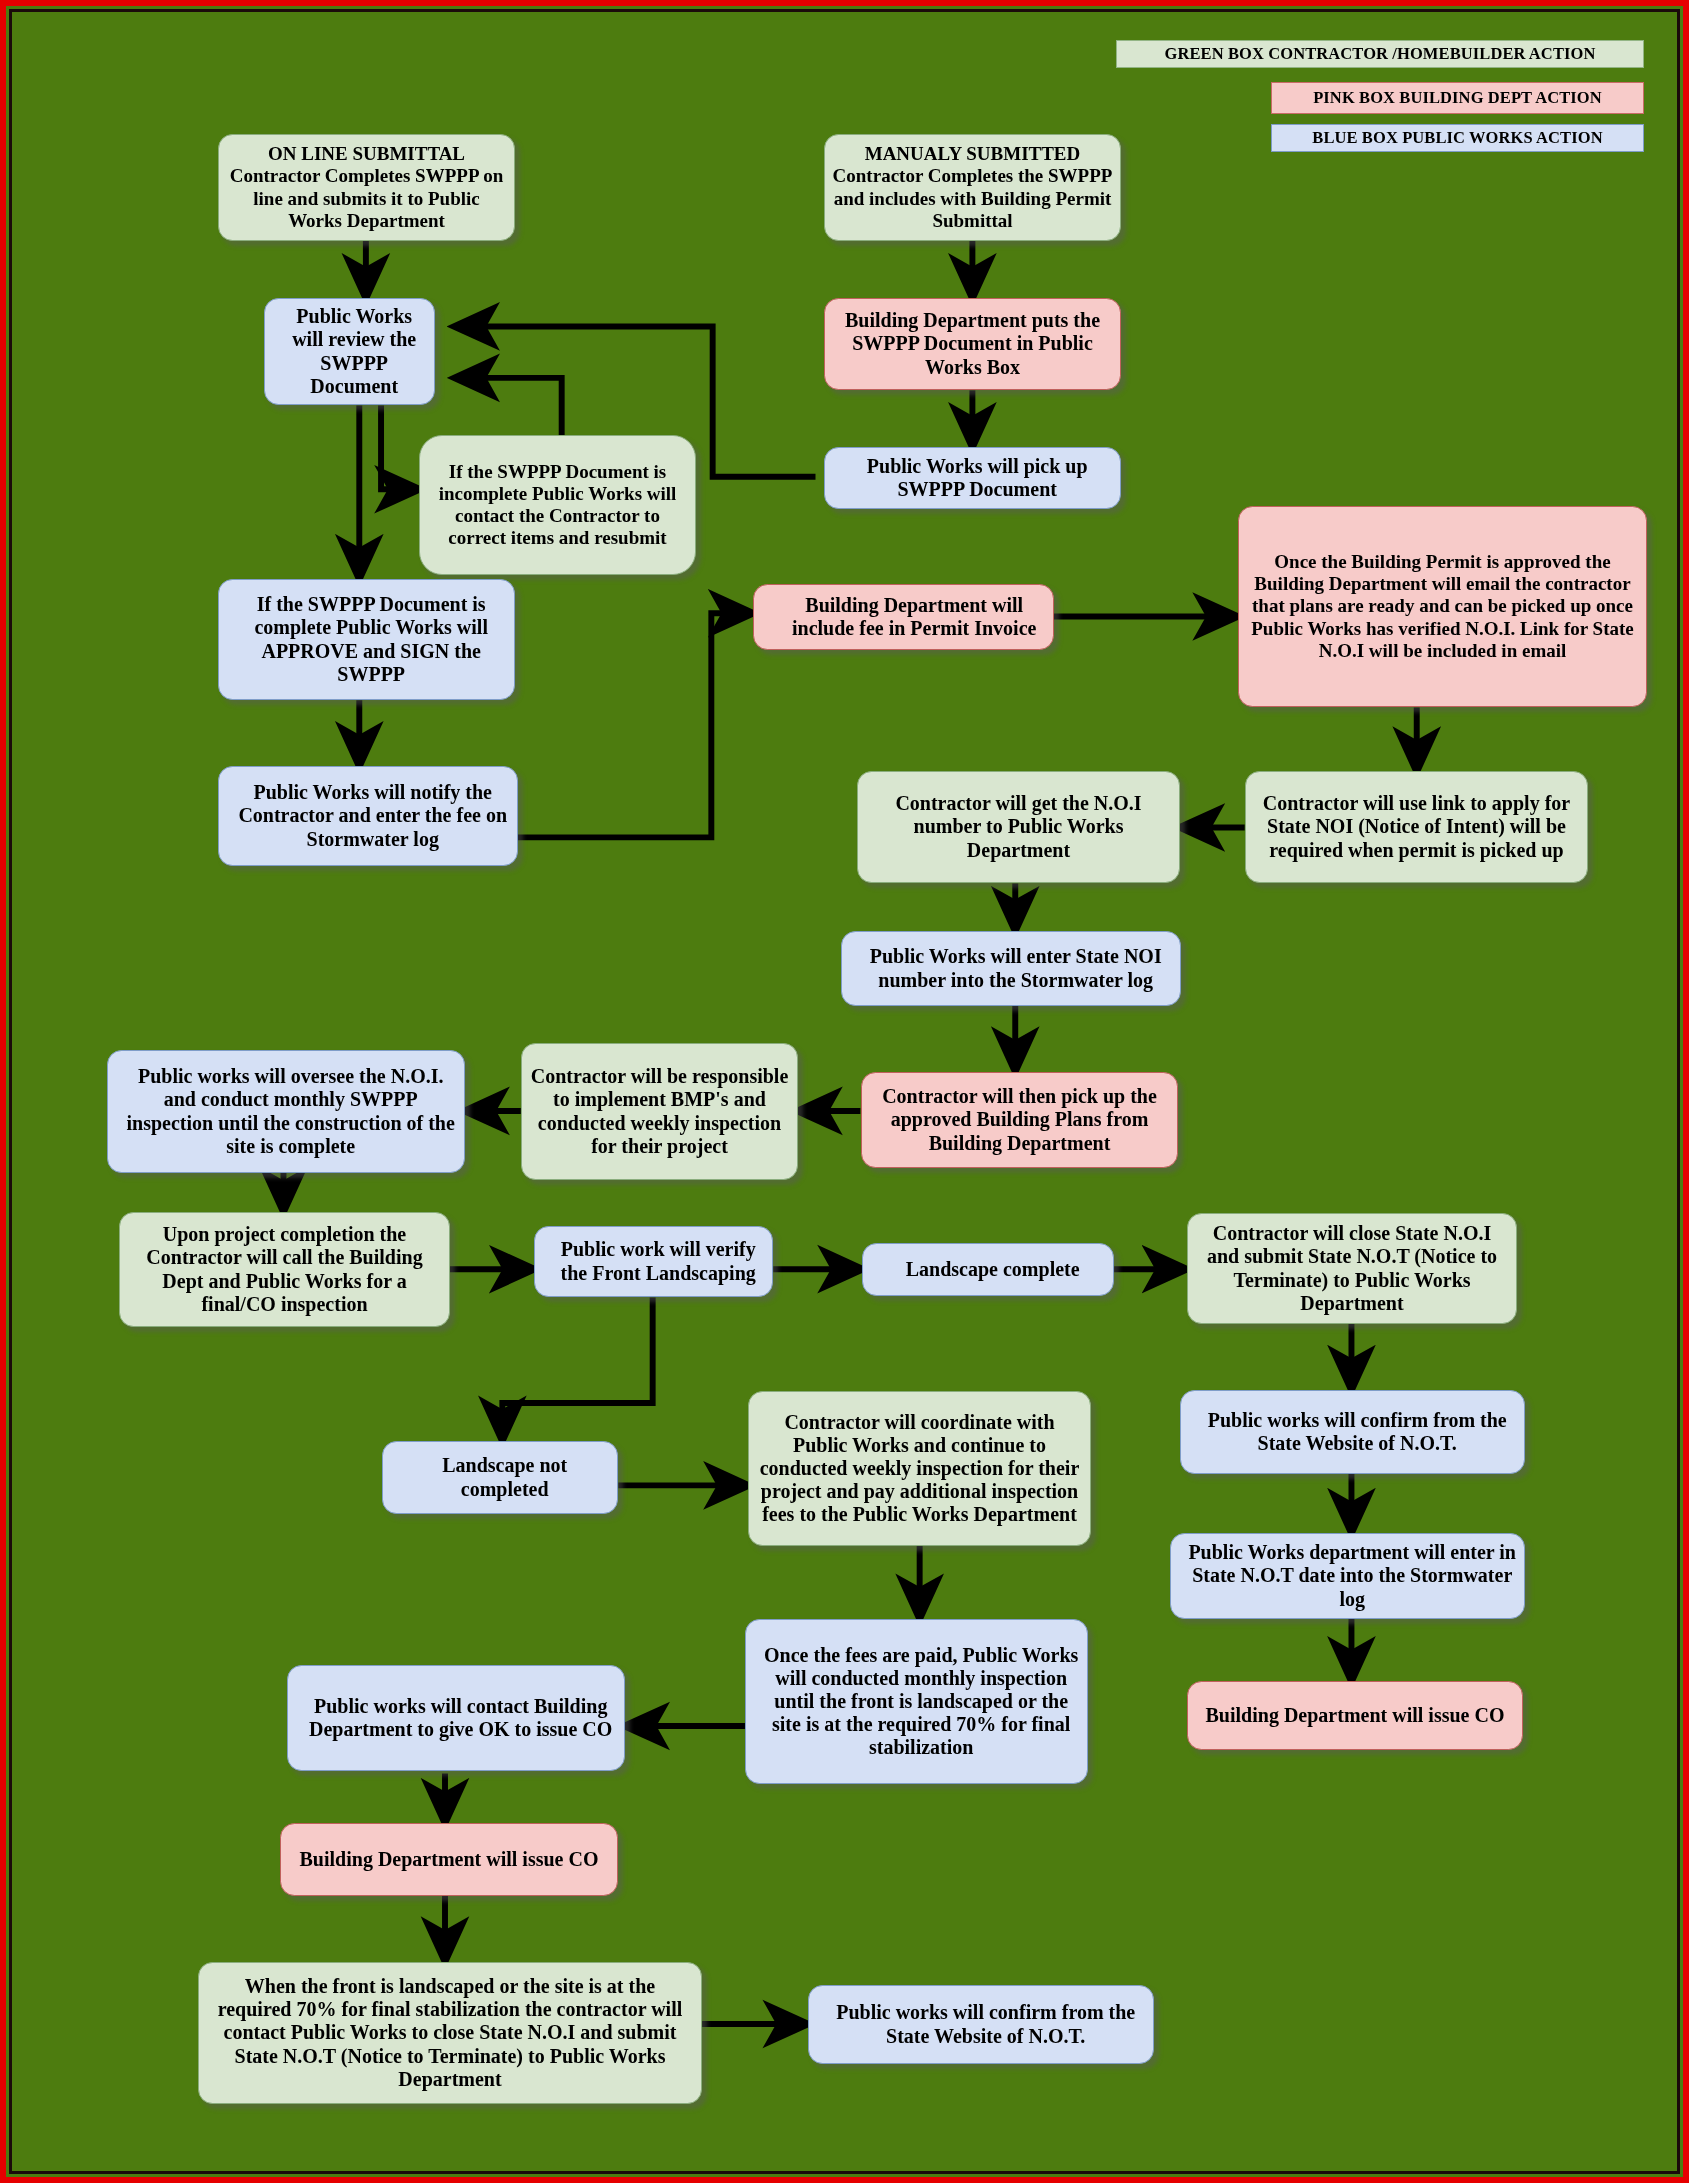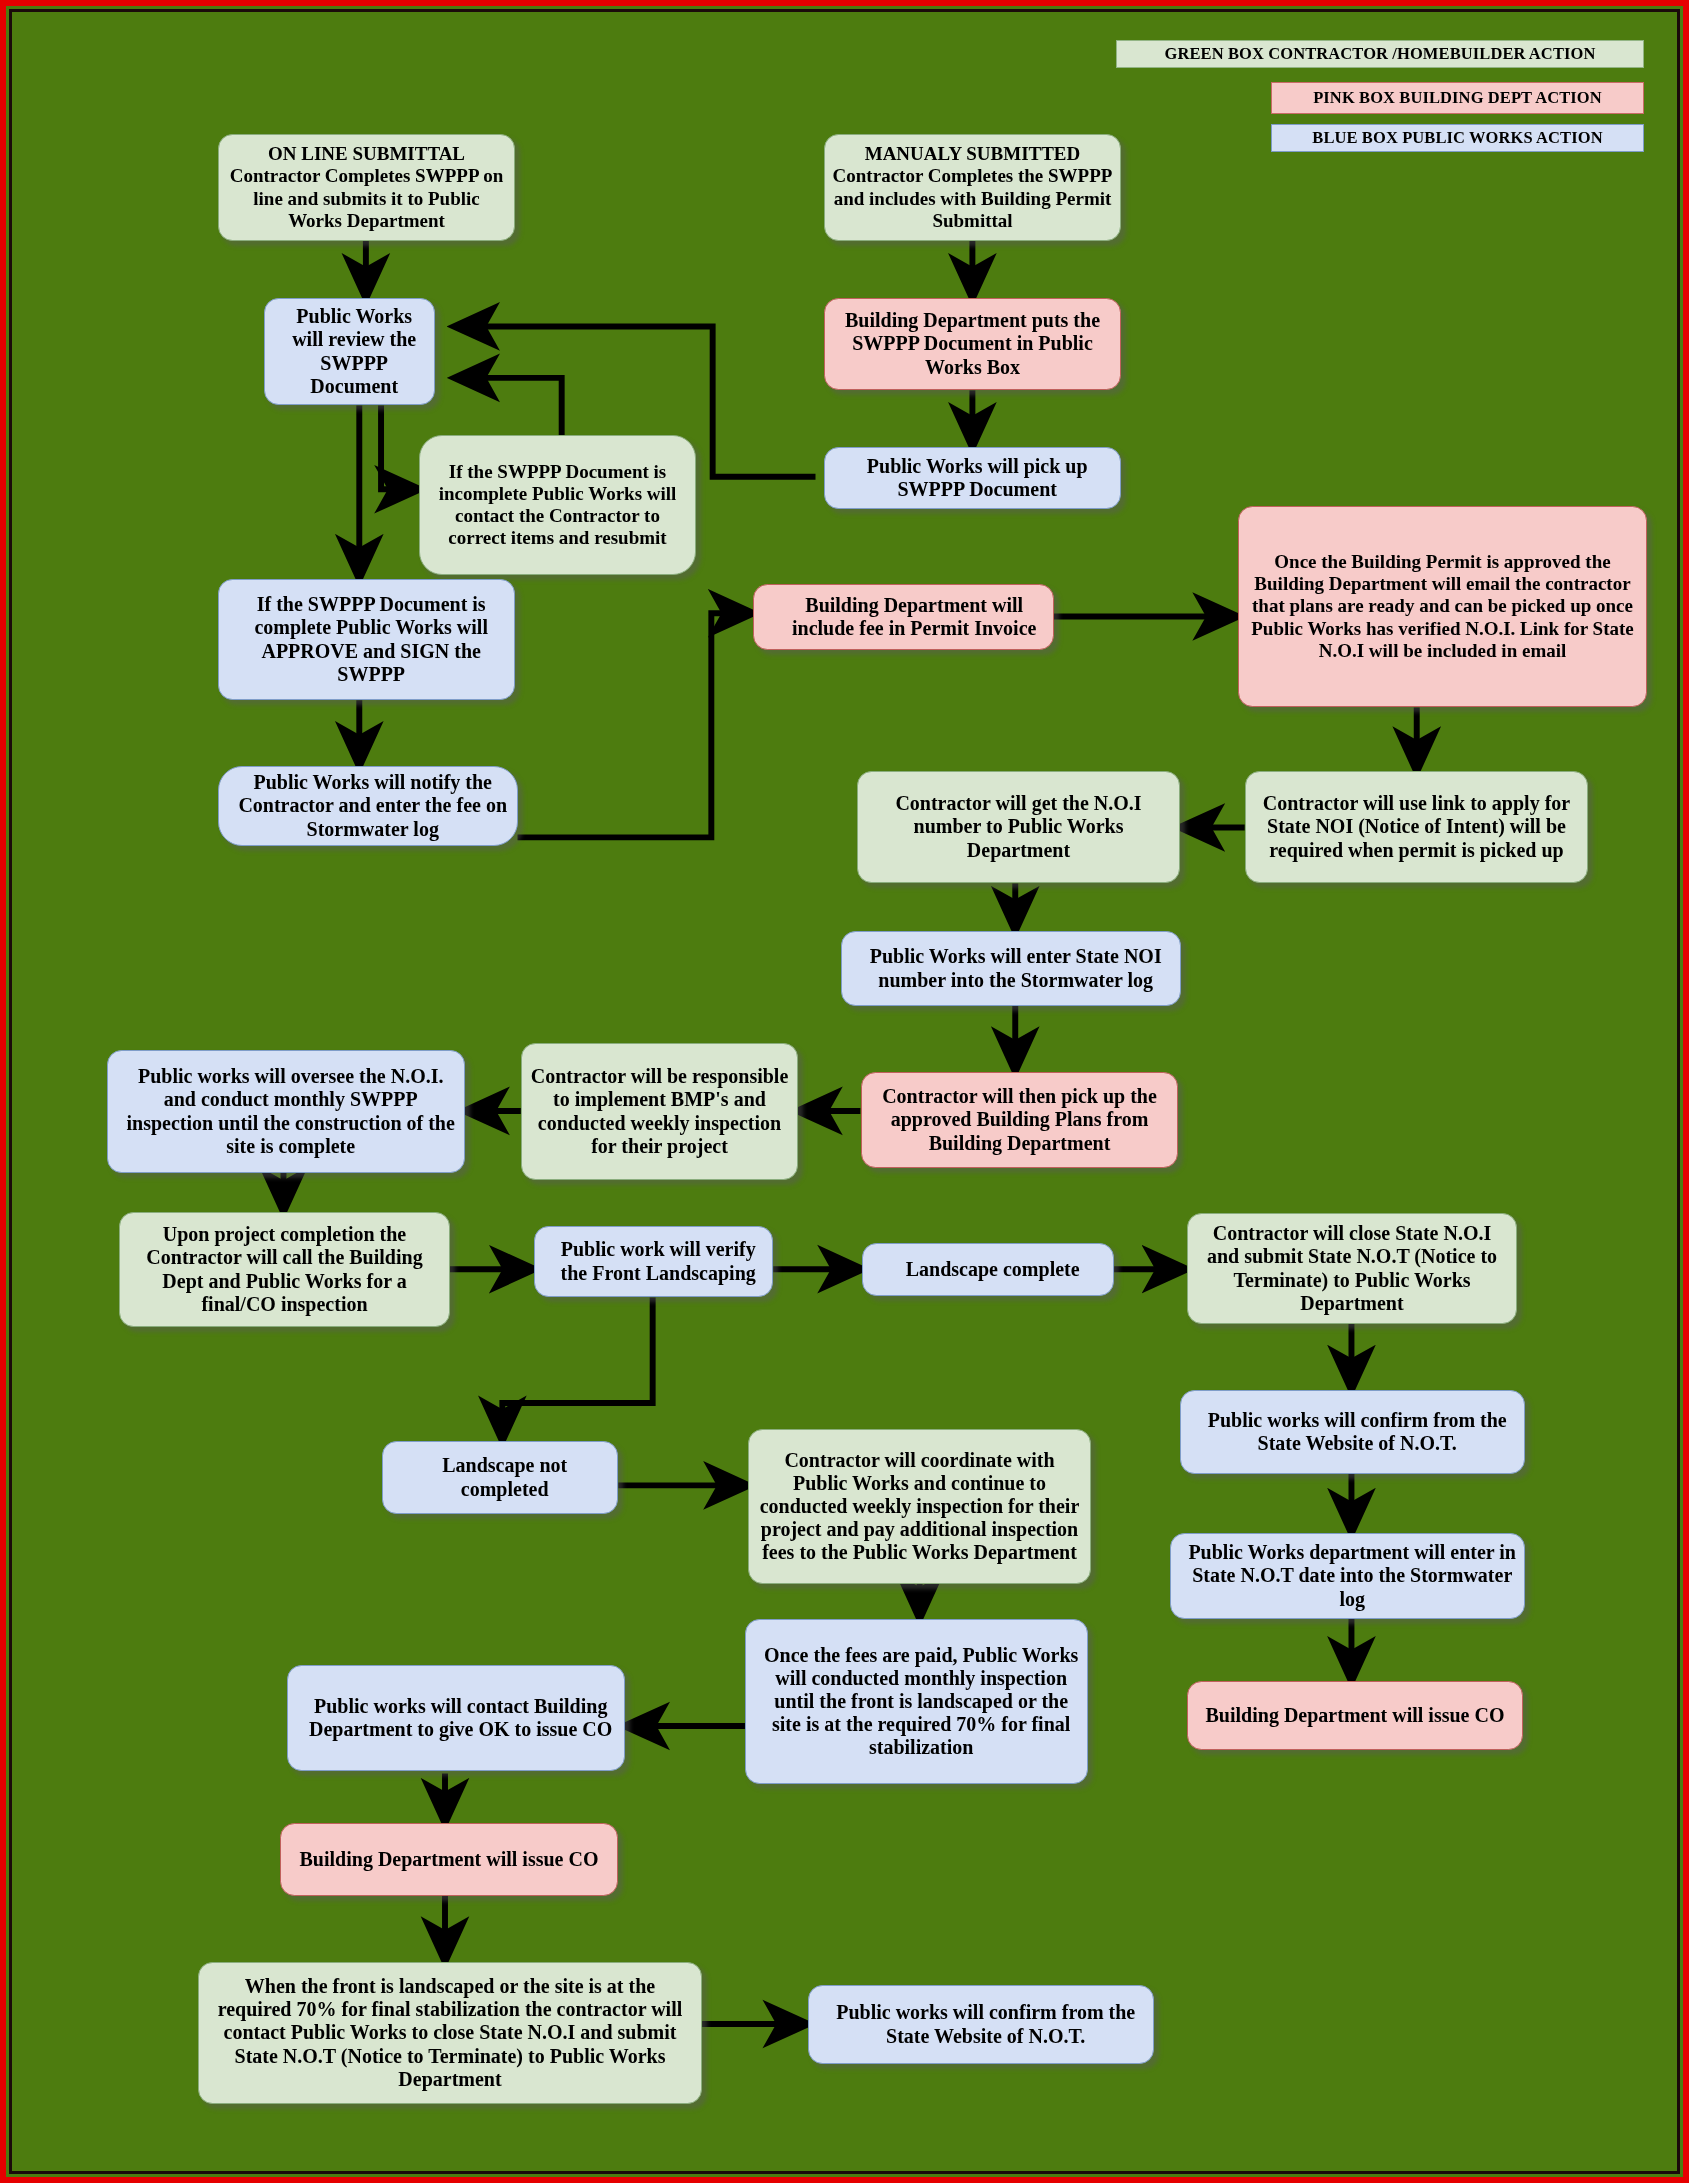--- a/index.html
+++ b/index.html
@@ -180,21 +180,21 @@
   </div>
 
   <div class="node pink fs30" style="left:753px;top:584px;width:301px;height:66px;padding-left:28px;">
     <span>Building Department will include fee in Permit Invoice</span>
   </div>
 
   <div class="node pink fs29" style="left:1238px;top:506px;width:409px;height:201px;">
     <span>Once the Building Permit is approved the Building Department will email the contractor that plans are ready and can be picked up once Public Works has verified N.O.I. Link for State N.O.I will be included in email</span>
   </div>
 
-  <div class="node blue fs30" style="left:218px;top:766px;width:300px;height:80px;border-radius:24px;">
+  <div class="node blue fs30" style="left:218px;top:766px;width:300px;height:100px;">
     <span>Public Works will notify the Contractor and enter the fee on Stormwater log</span>
   </div>
 
   <div class="node green fs30" style="left:857px;top:771px;width:323px;height:112px;">
     <span>Contractor will get the N.O.I number to Public Works Department</span>
   </div>
 
   <div class="node green fs30" style="left:1245px;top:771px;width:343px;height:112px;">
     <span>Contractor will use link to apply for State NOI (Notice of Intent) will be required when permit is picked up</span>
   </div>
@@ -240,21 +240,21 @@
   </div>
 
   <div class="node blue fs30" style="left:1170px;top:1533px;width:355px;height:86px;">
     <span>Public Works department will enter in State N.O.T date into the Stormwater log</span>
   </div>
 
   <div class="node pink fs30" style="left:1187px;top:1681px;width:336px;height:69px;">
     <span>Building Department will issue CO</span>
   </div>
 
-  <div class="node green fs30" style="left:748px;top:1391px;width:343px;height:155px;margin-top:38px;">
+  <div class="node green fs30" style="left:748px;top:1391px;width:343px;height:155px;">
     <span>Contractor will coordinate with Public Works and continue to conducted weekly inspection for their project and pay additional inspection fees to the Public Works Department</span>
   </div>
 
   <div class="node blue fs30" style="left:745px;top:1619px;width:343px;height:165px;">
     <span>Once the fees are paid, Public Works will conducted monthly inspection until the front is landscaped or the site is at the required 70% for final stabilization</span>
   </div>
 
   <div class="node blue fs30" style="left:287px;top:1665px;width:338px;height:106px;">
     <span>Public works will contact Building Department to give OK to issue CO</span>
   </div>

